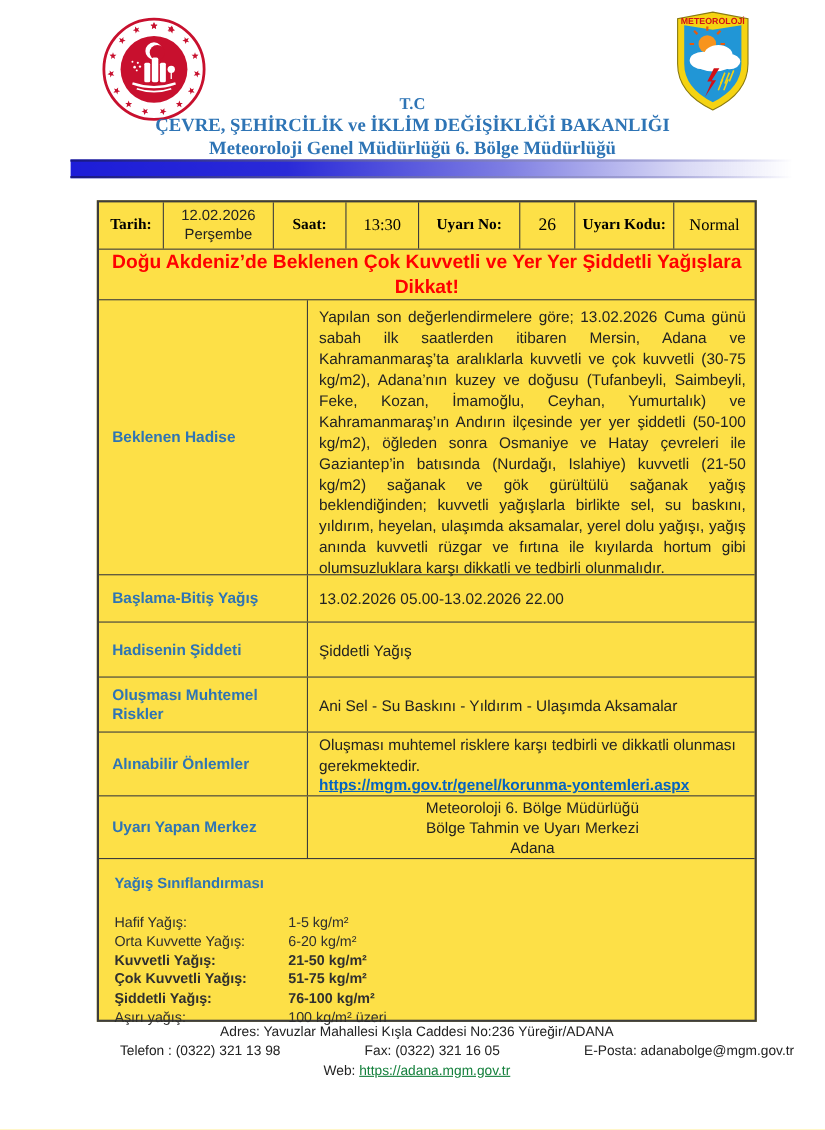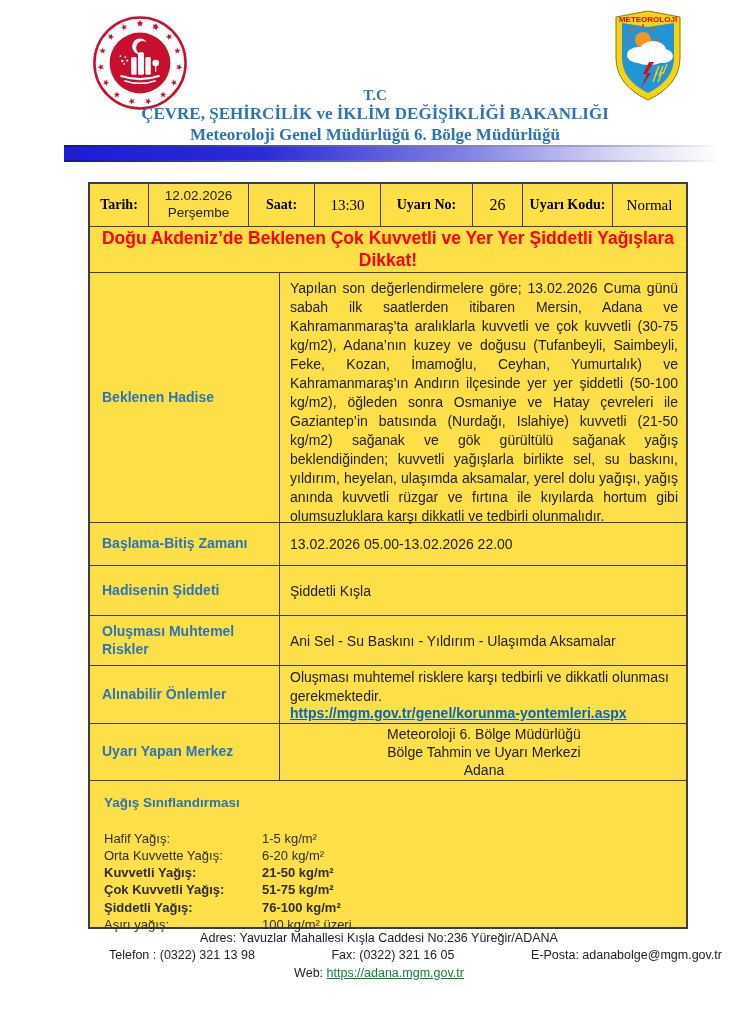--- a/index.html
+++ b/index.html
@@ -252,27 +252,27 @@
     </div>
 
     <div class="row r-hadise">
       <div class="lbl-cell">Beklenen Hadise</div>
       <div class="val-cell">
         <div class="just">Yapılan son değerlendirmelere göre; 13.02.2026 Cuma günü sabah ilk saatlerden itibaren Mersin, Adana ve Kahramanmaraş’ta aralıklarla kuvvetli ve çok kuvvetli (30-75 kg/m2), Adana’nın kuzey ve doğusu (Tufanbeyli, Saimbeyli, Feke, Kozan, İmamoğlu, Ceyhan, Yumurtalık) ve Kahramanmaraş’ın Andırın ilçesinde yer yer şiddetli (50-100 kg/m2), öğleden sonra Osmaniye ve Hatay çevreleri ile Gaziantep’in batısında (Nurdağı, Islahiye) kuvvetli (21-50 kg/m2) sağanak ve gök gürültülü sağanak yağış beklendiğinden; kuvvetli yağışlarla birlikte sel, su baskını, yıldırım, heyelan, ulaşımda aksamalar, yerel dolu yağışı, yağış anında kuvvetli rüzgar ve fırtına ile kıyılarda hortum gibi olumsuzluklara karşı dikkatli ve tedbirli olunmalıdır.</div>
       </div>
     </div>
 
     <div class="row r-baslama">
-      <div class="lbl-cell">Başlama-Bitiş Zamanı</div>
+      <div class="lbl-cell">Başlama-Bitiş Yağış</div>
       <div class="val-cell">13.02.2026 05.00-13.02.2026 22.00</div>
     </div>
 
     <div class="row r-siddet">
       <div class="lbl-cell">Hadisenin Şiddeti</div>
-      <div class="val-cell">Şiddetli Kışla</div>
+      <div class="val-cell">Şiddetli Yağış</div>
     </div>
 
     <div class="row r-risk">
       <div class="lbl-cell">Oluşması Muhtemel Riskler</div>
       <div class="val-cell">Ani Sel - Su Baskını - Yıldırım - Ulaşımda Aksamalar</div>
     </div>
 
     <div class="row r-onlem">
       <div class="lbl-cell">Alınabilir Önlemler</div>
       <div class="val-cell">

